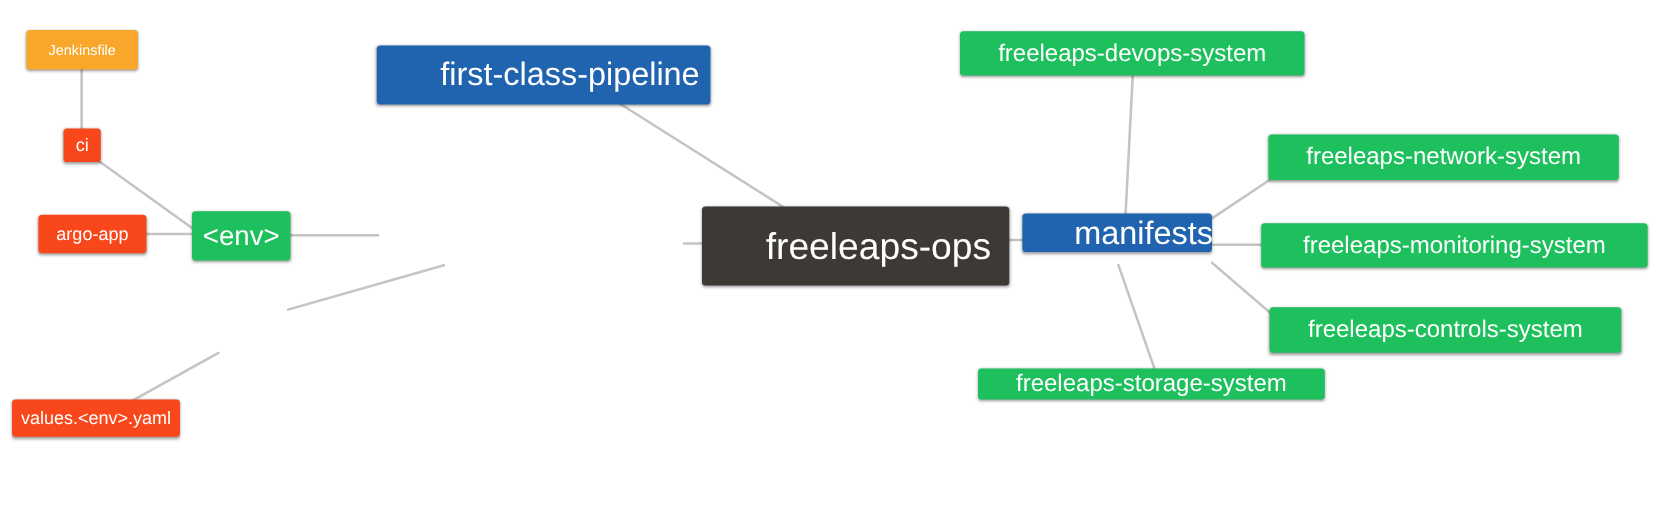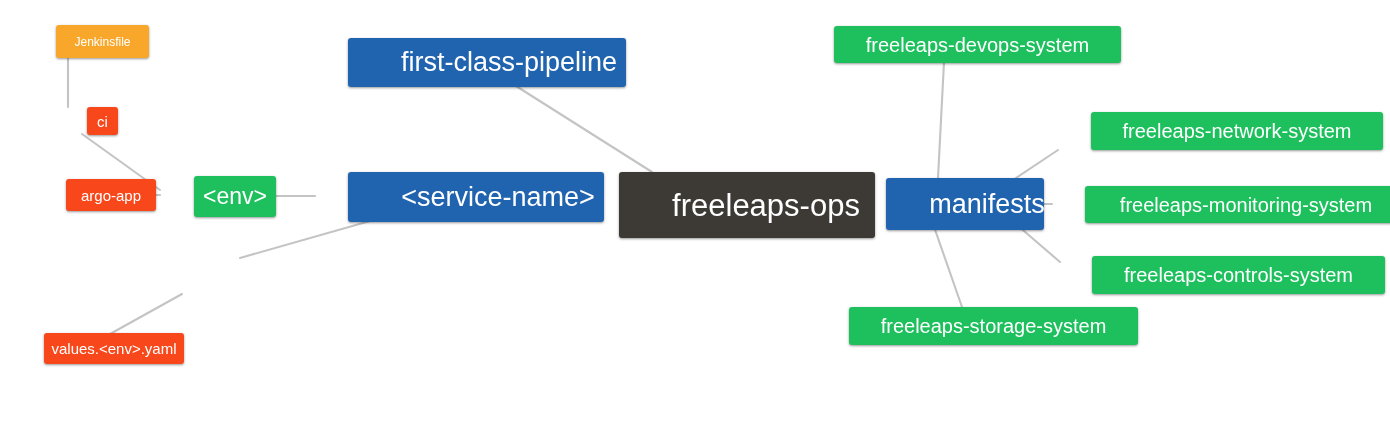--- a/index.html
+++ b/index.html
@@ -39,21 +39,20 @@
     display: flex;
     align-items: center;
     justify-content: center;
     color: #ffffff;
     border-radius: 3px;
     box-shadow: 0 1px 3px rgba(0,0,0,0.26), 0 1px 2px rgba(0,0,0,0.18);
     white-space: nowrap;
     line-height: 1;
     user-select: none;
     cursor: default;
-    margin-left: 34px;
   }
   .mm-node .mm-label {
     display: block;
     white-space: nowrap;
   }
   
   .n-root {
     background: #3d3935;
     font-size: 31px;
     padding-left: 38px;
@@ -131,45 +130,42 @@
 
 
   <div class="mm-node n-red sz-xs" style="left:10px; top:333px; width:140px; height:31px;">
     <span class="mm-label">values.&lt;env&gt;.yaml</span>
   </div>
 
   <div class="mm-node n-blue sz-lg" style="left:314px; top:38px; width:278px; height:49px;">
     <span class="mm-label">first-class-pipeline</span>
   </div>
 
-  <div class="mm-node n-blue sz-lg" style="left:314px; top:172px; width:256px; height:50px;">
-    <span class="mm-label">&lt;service-name&gt;</span>
-  </div>
 
   <div class="mm-node n-root sz-xl" style="left:585px; top:172px; width:256px; height:66px;">
     <span class="mm-label">freeleaps-ops</span>
   </div>
 
-  <div class="mm-node n-blue sz-lg" style="left:852px; top:178px; width:158px; height:52px;">
+  <div class="mm-node n-blue sz-lg" style="left:852px; top:178px; width:158px; height:32px;">
     <span class="mm-label">manifests</span>
   </div>
 
   <div class="mm-node n-green sz-sm" style="left:800px; top:26px; width:287px; height:37px;">
     <span class="mm-label">freeleaps-devops-system</span>
   </div>
 
   <div class="mm-node n-green sz-sm" style="left:1057px; top:112px; width:292px; height:38px;">
     <span class="mm-label">freeleaps-network-system</span>
   </div>
 
   <div class="mm-node n-green sz-sm" style="left:1051px; top:186px; width:322px; height:37px;">
     <span class="mm-label">freeleaps-monitoring-system</span>
   </div>
 
   <div class="mm-node n-green sz-sm" style="left:1058px; top:256px; width:293px; height:38px;">
     <span class="mm-label">freeleaps-controls-system</span>
   </div>
 
-  <div class="mm-node n-green sz-sm" style="left:815px; top:307px; width:289px; height:38px;">
+  <div class="mm-node n-green sz-sm" style="left:815px; top:307px; width:289px; height:26px;">
     <span class="mm-label">freeleaps-storage-system</span>
   </div>
 
 </div>
 
 </body></html>

